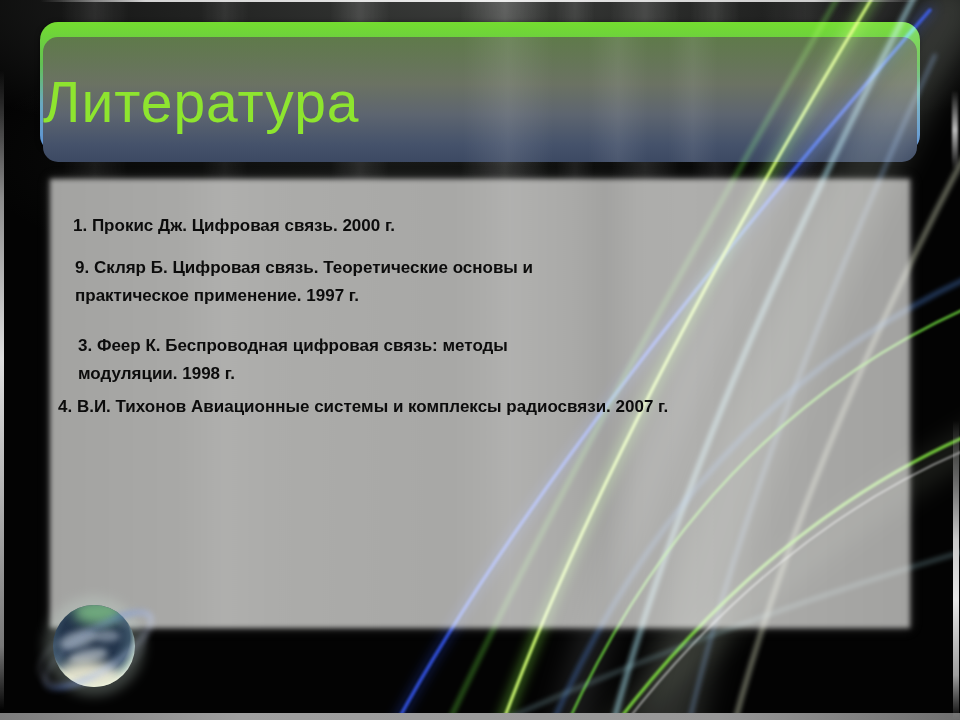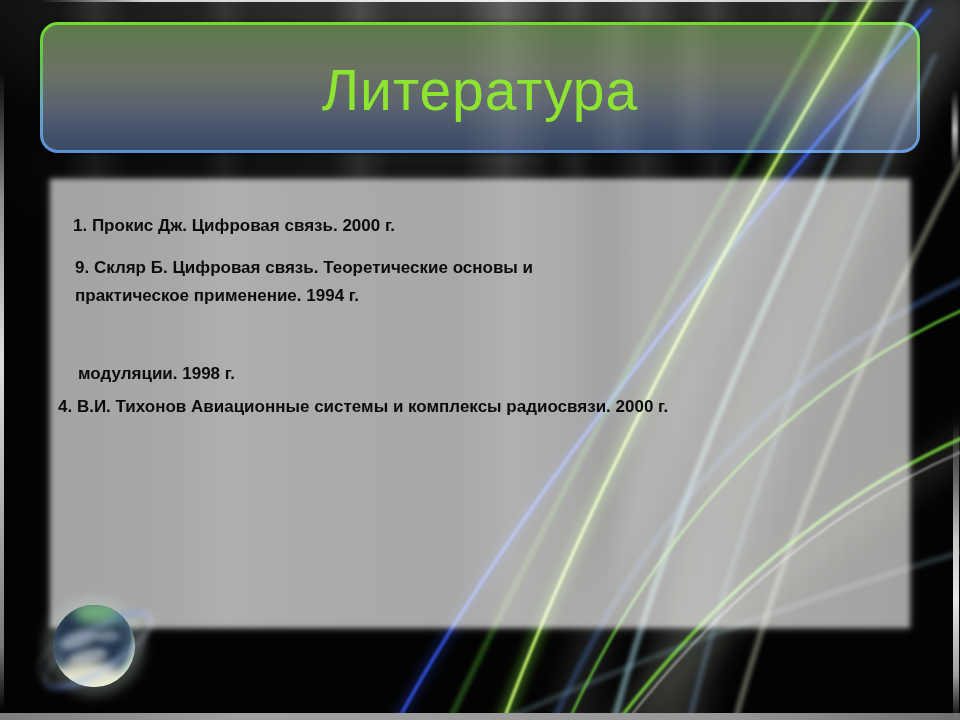--- a/index.html
+++ b/index.html
@@ -46,29 +46,30 @@
   .streaks{position:absolute;left:0;top:0;z-index:5;mix-blend-mode:screen;}
   
   .title-box{
     position:absolute;left:40px;top:22px;width:880px;height:131px;z-index:4;
     border-radius:18px;padding:3px;box-sizing:border-box;
     background:linear-gradient(180deg,#74dc2f 0%,#62c153 32%,#6aa8c0 62%,#5b8fd9 100%);
     box-shadow:0 1px 5px rgba(0,0,0,.65);
   }
   .title-box-inner{
     width:100%;height:100%;border-radius:15px;
-    display:flex;align-items:center;justify-content:center;
+    display:flex;align-items:center;justify-content:flex-start;
     background-image:
       linear-gradient(90deg,transparent,rgba(255,255,255,.10) 50%,transparent),
       linear-gradient(90deg,transparent,rgba(255,255,255,.08) 50%,transparent),
       linear-gradient(90deg,transparent,rgba(255,255,255,.07) 50%,transparent),
       linear-gradient(180deg,#5f7a4a 0%,#6b7263 38%,#5d6570 62%,#46536b 85%,#3c4963 100%);
     background-size:90px 100%,60px 100%,50px 100%,100% 100%;
     background-position:420px 0,545px 0,625px 0,0 0;
     background-repeat:no-repeat;
+    margin-top:12px;
   }
   .title-text{
     font-size:57px;line-height:1;color:#8ee52f;letter-spacing:1px;
     padding-top:6px;font-weight:400;
   }
   
   .content{position:absolute;left:0;top:0;width:960px;height:720px;z-index:6;}
   .ref-line{
     position:absolute;white-space:nowrap;
     font-size:17px;font-weight:bold;line-height:28px;color:#0c0c0c;
@@ -140,23 +141,24 @@
 
   <div class="title-box">
     <div class="title-box-inner">
       <div class="title-text">Литература</div>
     </div>
   </div>
 
   <div class="content">
     <div class="ref-line r1a">1. Прокис Дж. Цифровая связь. 2000 г.</div>
     <div class="ref-line r2a">9. Скляр Б. Цифровая связь. Теоретические основы и</div>
-    <div class="ref-line r2b">практическое применение. 1994 г.</div>
+    <div class="ref-line r2b">практическое применение. 1997 г.</div>
+    <div class="ref-line r3a">3. Феер К. Беспроводная цифровая связь: методы</div>
     <div class="ref-line r3b">модуляции. 1998 г.</div>
-    <div class="ref-line r4a">4. В.И. Тихонов Авиационные системы и комплексы радиосвязи. 2000 г.</div>
+    <div class="ref-line r4a">4. В.И. Тихонов Авиационные системы и комплексы радиосвязи. 2007 г.</div>
   </div>
 
   <svg class="globe" width="140" height="135" viewBox="0 0 140 135">
     <defs>
       <radialGradient id="sphereGrad" cx="45%" cy="40%" r="62%">
         <stop offset="0%" stop-color="#223246"></stop>
         <stop offset="55%" stop-color="#24364d"></stop>
         <stop offset="78%" stop-color="#3c5468"></stop>
         <stop offset="90%" stop-color="#9fb6ad"></stop>
         <stop offset="100%" stop-color="#edf7e8"></stop>

